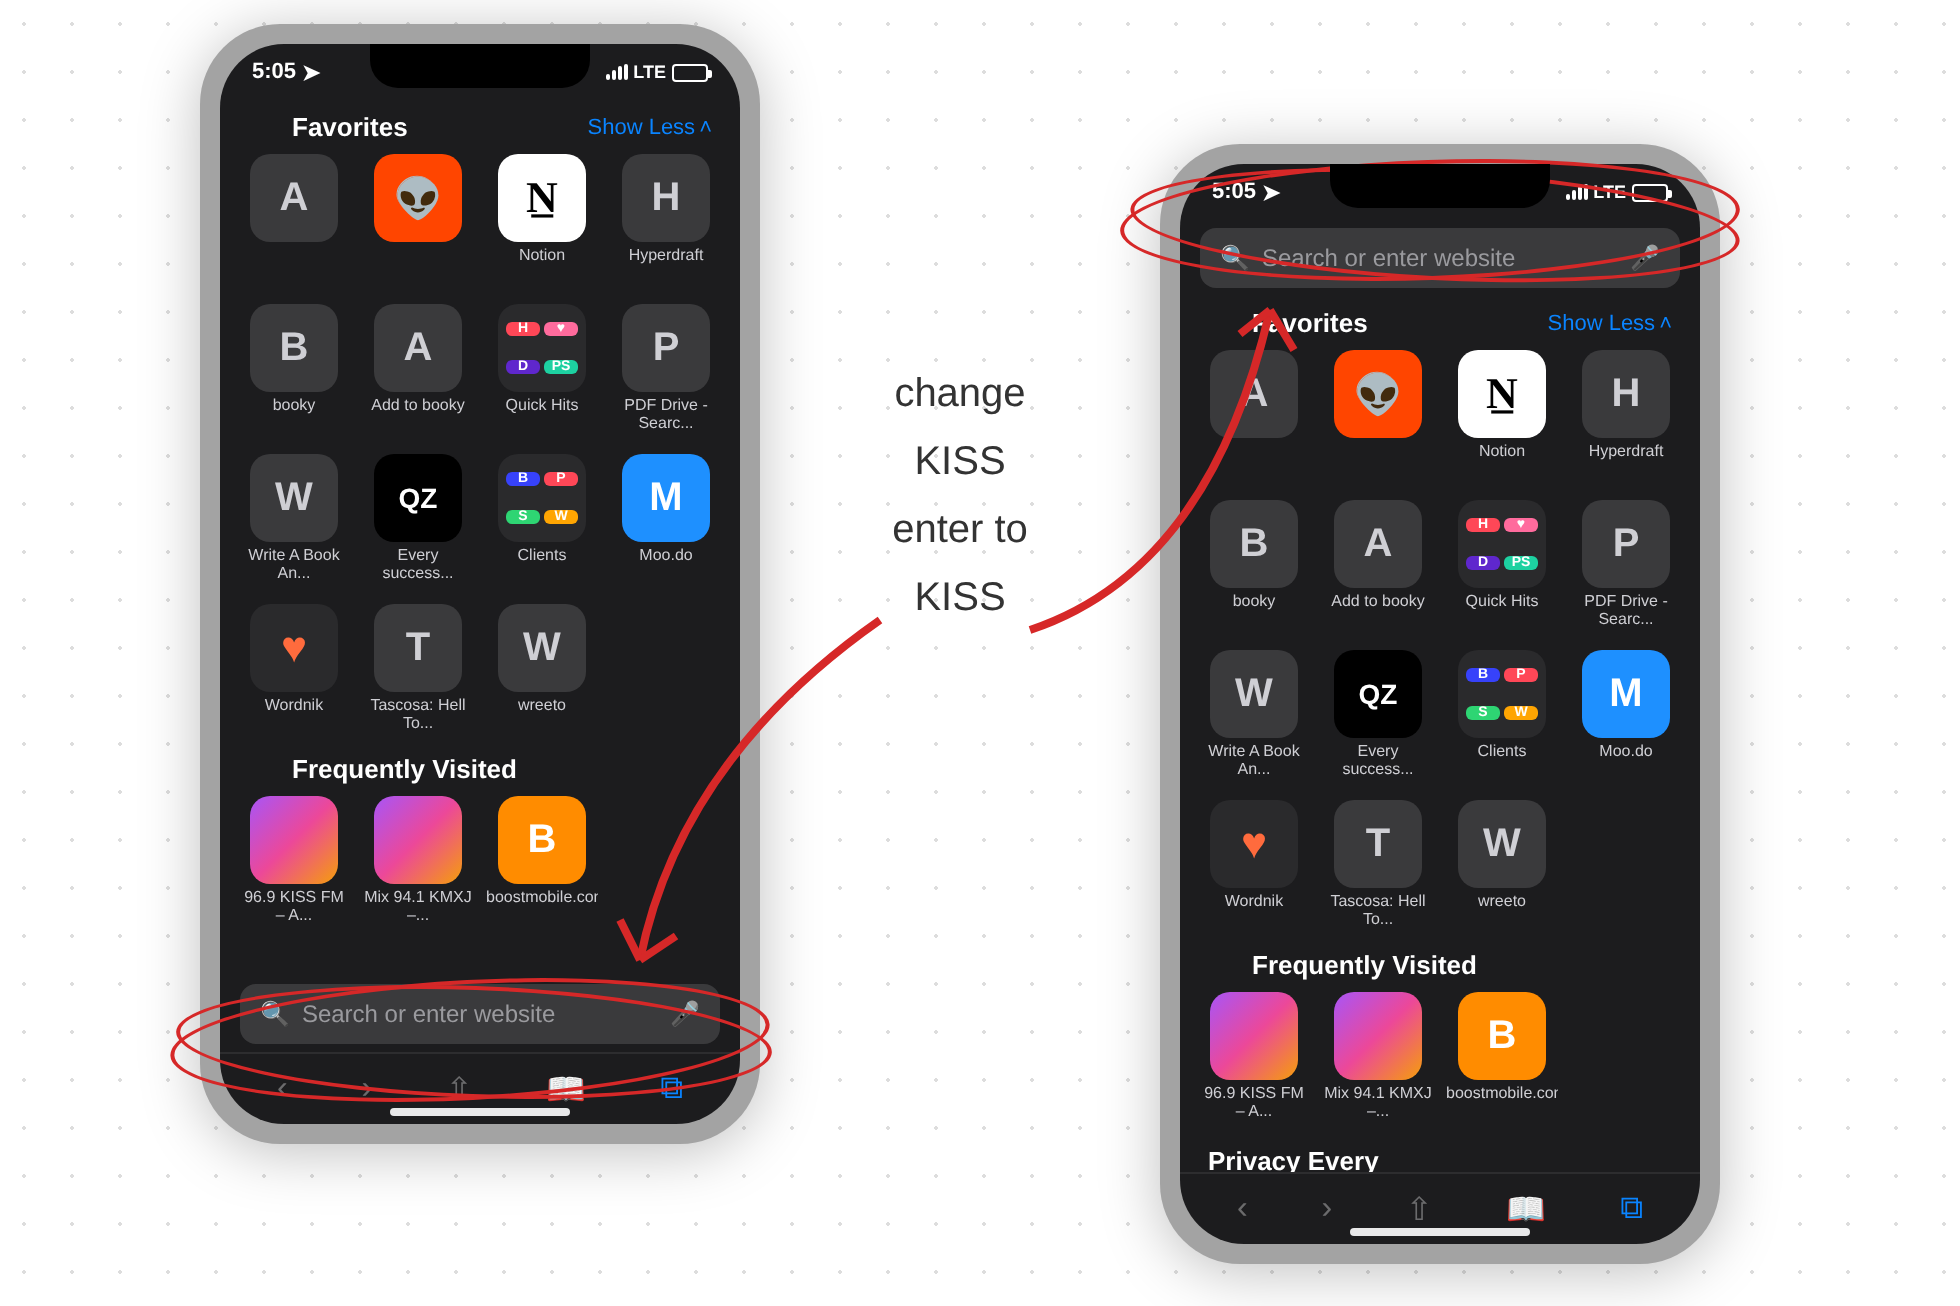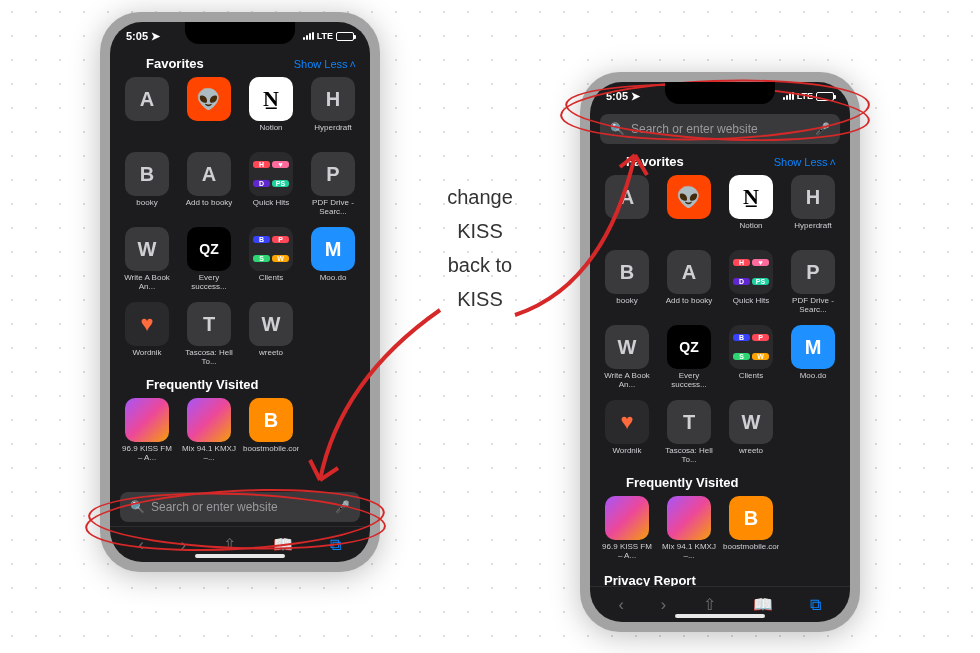--- a/index.html
+++ b/index.html
@@ -412,37 +412,37 @@
           </div>
           <div class="fav">
             <div class="icon-box kiss"></div>
             <div class="fav-label">Mix 94.1 KMXJ –...</div>
           </div>
           <div class="fav">
             <div class="icon-box boost">B</div>
             <div class="fav-label">boostmobile.com</div>
           </div>
         </div>
-      <div class="priv">Privacy Report</div>
+      <div class="priv">Privacy Every</div>
     </div>
     <div class="toolbar">
       <span class="dis">‹</span>
       <span class="dis">›</span>
       <span class="dis">⇧</span>
       <span class="blue">📖</span>
       <span class="blue">⧉</span>
     </div>
     <div class="home-ind"></div>
   </div>
 </div>
 
 <div class="anno-text">
   <div>change</div>
   <div>KISS</div>
-  <div>back to</div>
+  <div>enter to</div>
   <div>KISS</div>
 </div>
 
 <div class="scribble-circle circ1a"></div>
 <div class="scribble-circle circ1b"></div>
 <div class="scribble-circle circ2a"></div>
 <div class="scribble-circle circ2b"></div>
 
 <svg class="arrow" style="left:300px;top:300px;width:180px;height:220px;">
   <path d="M 140 10 Q 40 80 20 180" stroke="#d62828" stroke-width="4" fill="none"></path>

